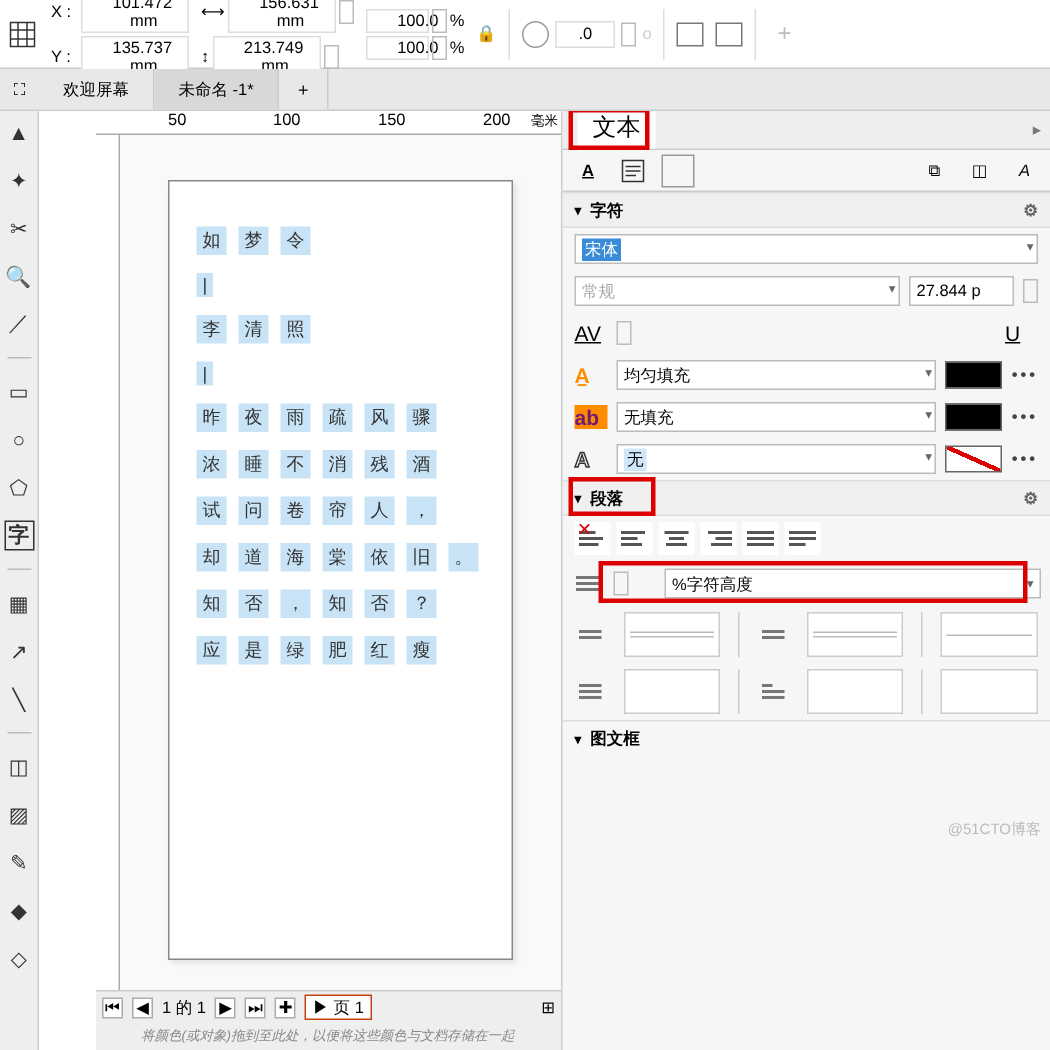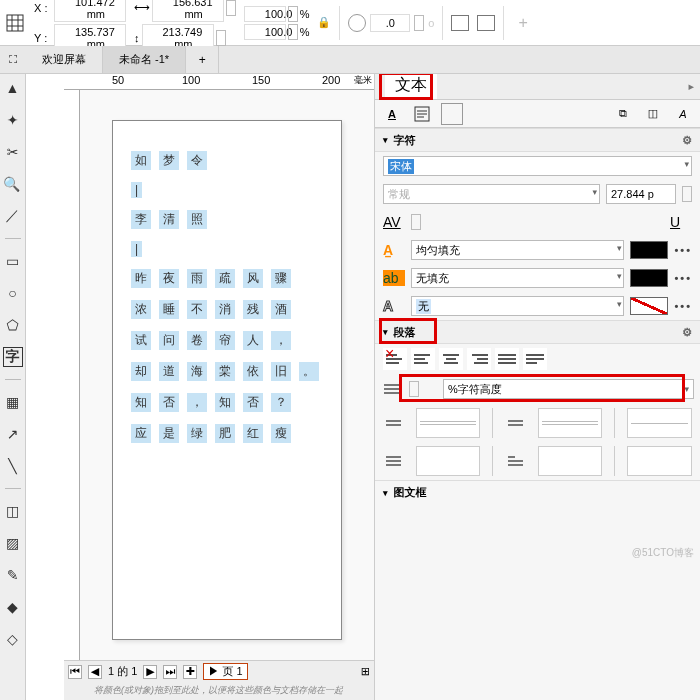--- a/index.html
+++ b/index.html
@@ -325,21 +325,21 @@
     <div class="row">
       <span class="icon-letter" style="color:#ff8c00;font-weight:bold">A̠</span>
       <div class="sel-input">
           <span>均匀填充</span>
           <span class="sel-arrow">▾</span>
         </div>
       <div class="color-swatch"></div>
       <span class="dots">•••</span>
     </div>
     <div class="row">
-      <span class="icon-letter" style="background:#ff8c00;color:#14532d;font-weight:normal">ab</span>
+      <span class="icon-letter" style="background:#ff8c00;color:#701a75;font-weight:bold">ab</span>
       <div class="sel-input">
           <span>无填充</span>
           <span class="sel-arrow">▾</span>
         </div>
       <div class="color-swatch"></div>
       <span class="dots">•••</span>
     </div>
     <div class="row">
       <span class="icon-letter" style="font-weight:bold;-webkit-text-stroke:1px #333;color:transparent">A</span>
       <div class="sel-input">

